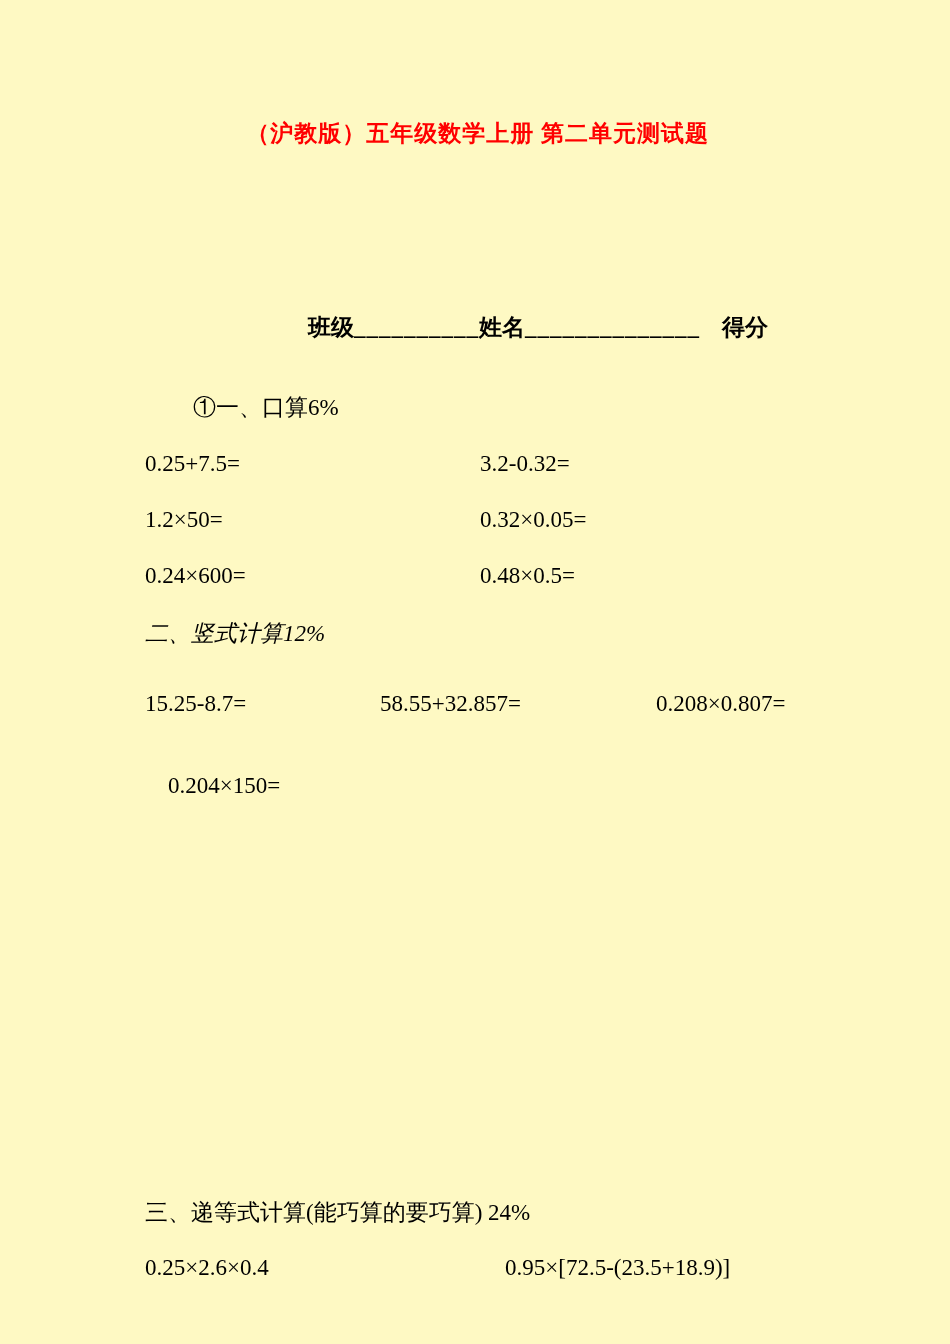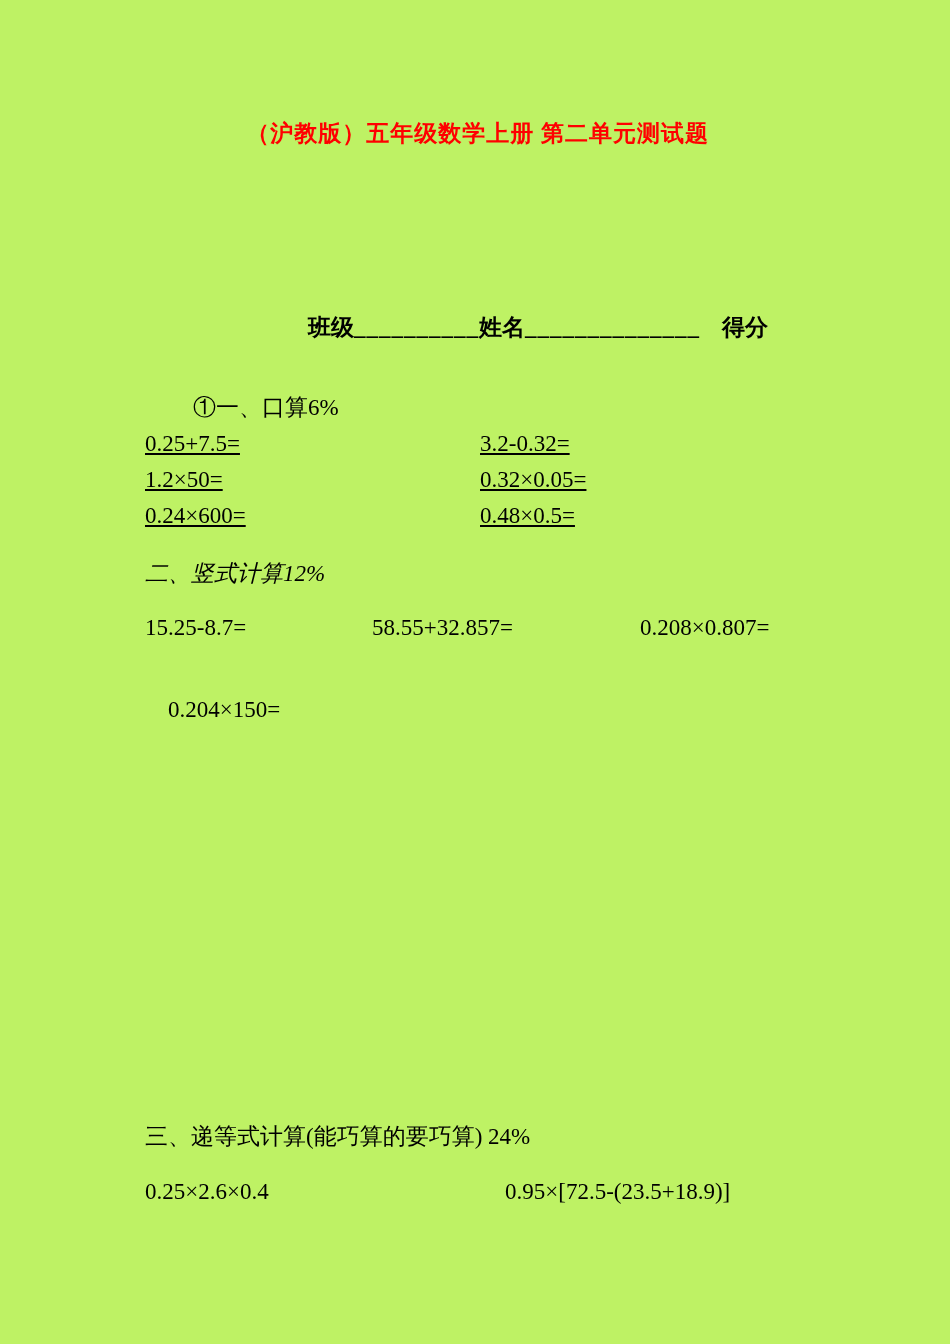--- a/index.html
+++ b/index.html
@@ -7,21 +7,21 @@
   body {
     width: 950px;
     height: 1344px;
     font-family: "Liberation Serif", "DejaVu Serif", serif;
     color: #000000;
   }
   .page {
     position: relative;
     width: 950px;
     height: 1344px;
-    background: #bef264;
+    background: #fef9c3;
     padding: 118px 140px 16px 145px;
     overflow: hidden;
   }
   .title {
     text-align: center;
     font-size: 23px;
     font-weight: bold;
     color: #ff0000;
     letter-spacing: 1px;
     white-space: pre;
@@ -37,23 +37,23 @@
   }
   .blank { white-space: pre; letter-spacing: 1px; }
   .score-label { margin-left: 22px; }
   .line {
     font-size: 23px;
     line-height: 32px;
     white-space: pre;
   }
   .heading-fill     { margin-top: 10px; }
   .heading-oral     { margin-top: 16px; margin-left: 48px; }
-  .oral-row         { margin-top: 4px; display: grid; grid-template-columns: 335px 1fr; text-decoration: underline; }
+  .oral-row         { margin-top: 24px; display: grid; grid-template-columns: 335px 1fr; }
   .heading-vertical { margin-top: 26px; font-style: italic; }
-  .vertical-row1    { margin-top: 22px; display: grid; grid-template-columns: 227px 268px 1fr; }
+  .vertical-row1    { margin-top: 38px; display: grid; grid-template-columns: 227px 268px 1fr; gap: 8px; }
   .vertical-row2    { margin-top: 18px; }
   .heading-stepwise { margin-top: 363px; }
   .stepwise-row     { margin-top: 23px; display: grid; grid-template-columns: 360px 1fr; }
   .cell { white-space: pre; }
 </style>
 </head>
 <body>
 
 <div class="page">
 

